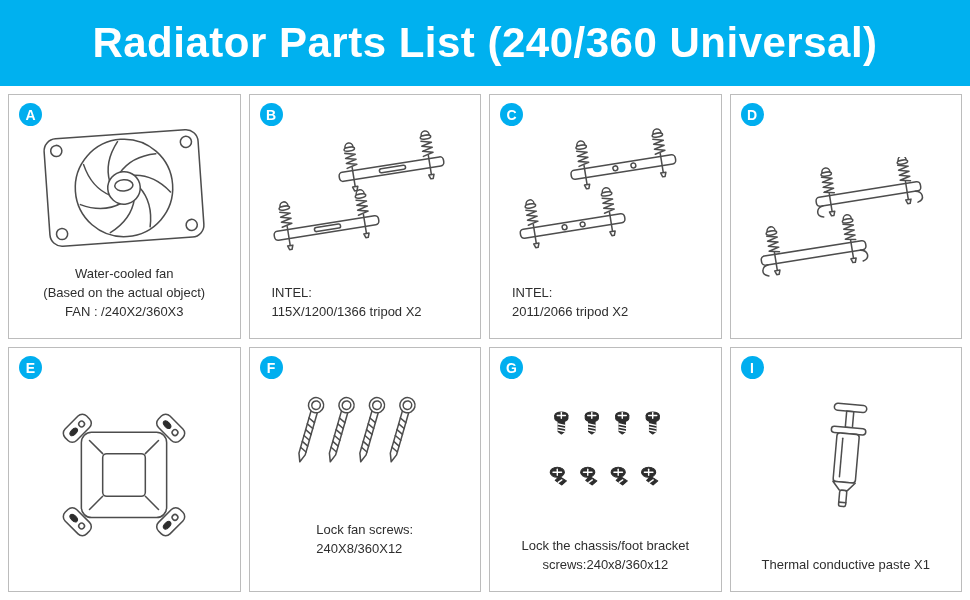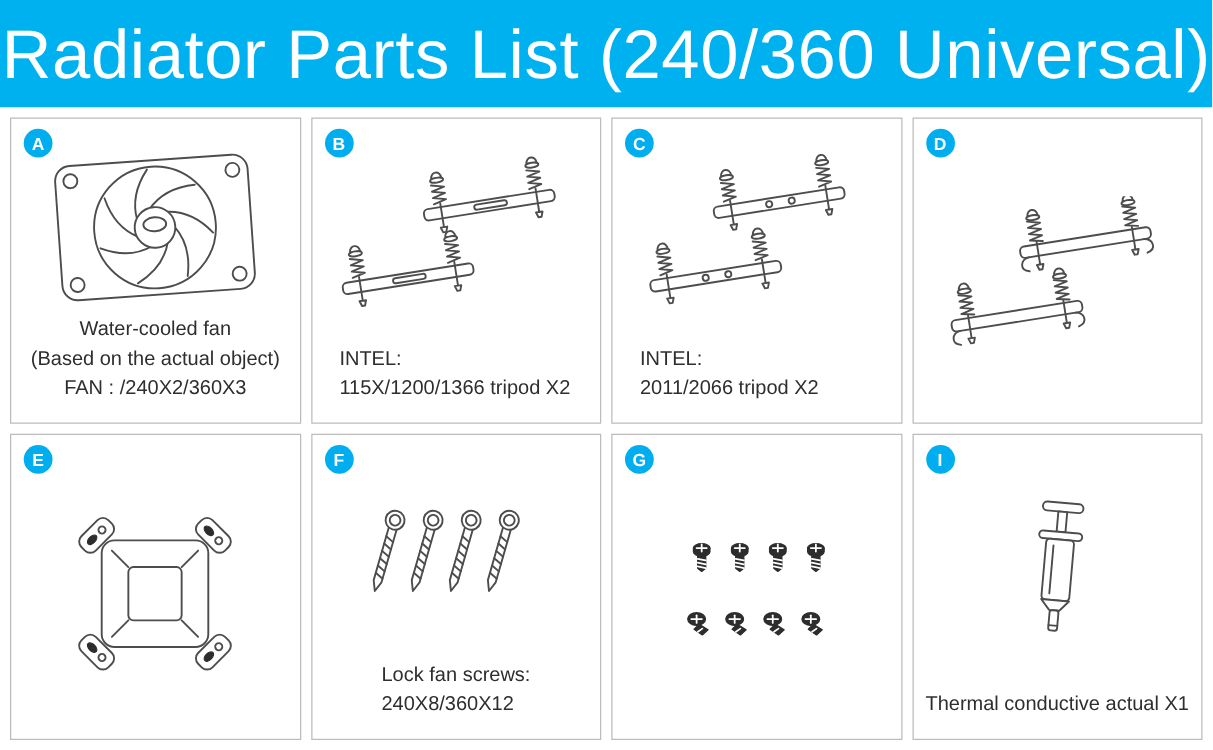--- a/index.html
+++ b/index.html
@@ -2,36 +2,36 @@
 <html style="--header-bg: #00b1ef; --header-text: #ffffff; --badge-bg: #00aeef; --badge-text: #ffffff; --cell-border: #bcbcbc; --line-art: #4d4d4d; --caption-text: #2e2e2e; --page-bg: #ffffff;"><head>
 <meta charset="utf-8">
 <style>
   * { margin:0; padding:0; box-sizing:border-box; }
   html,body { background:#fff; }
   body { font-family:"Liberation Sans", sans-serif; }
   .page { width:970px; height:600px; background:var(--page-bg,#fff); display:flex; flex-direction:column; overflow:hidden; }
 
   .banner { height:86px; flex:0 0 86px; background:var(--header-bg,#00b1ef);
             display:flex; align-items:center; justify-content:center; }
-  .banner h1 { color:var(--header-text,#fff); font-size:55px; font-weight:400; letter-spacing:0.5px; }
+  .banner h1 { color:var(--header-text,#fff); font-size:42px; font-weight:700; letter-spacing:0.5px; }
 
   .grid { flex:1; display:grid; grid-template-columns:repeat(4,1fr); grid-template-rows:1fr 1fr;
           gap:8px; padding:8px; background:#fff; }
   .cell { position:relative; border:1px solid var(--cell-border,#bcbcbc); background:#fff;
           display:flex; flex-direction:column; padding:8px; min-height:0; }
   .badge { position:absolute; top:8px; left:10px; width:23px; height:23px; border-radius:50%;
            background:var(--badge-bg,#00aeef); color:var(--badge-text,#fff); font-weight:700; font-size:14px;
            display:flex; align-items:center; justify-content:center; z-index:2; }
   .art { flex:1; display:flex; align-items:center; justify-content:center; padding-top:14px; min-height:0; }
   .art svg { width:206px; height:134px; }
-  .caption { white-space:pre-line; font-size:16px; color:var(--caption-text,#2e2e2e);
+  .caption { white-space:pre-line; font-size:13px; color:var(--caption-text,#2e2e2e);
              line-height:1.45; padding-bottom:8px; }
   .cap-center { text-align:center; }
   .cap-left   { text-align:left; padding-left:14px;margin-top:12px; }
-  .cap-block  { width:max-content; margin:0 auto; text-align:left; }
+  .cap-block  { width:max-content; margin:16px auto; text-align:left; }
 
   svg .ln { fill:#fff; stroke:var(--line-art,#4d4d4d); stroke-width:1.5; stroke-linecap:round; stroke-linejoin:round; }
   svg .lo { fill:none; stroke:var(--line-art,#4d4d4d); stroke-width:1.5; stroke-linecap:round; stroke-linejoin:round; }
   svg .dk { fill:#2d2d2d; stroke:#2d2d2d; stroke-width:1; stroke-linejoin:round; }
   svg .wt { fill:none; stroke:#fff; stroke-width:1.4; stroke-linecap:round; }
 </style>
 </head>
 <body>
 
 <div class="page">
@@ -229,35 +229,37 @@
           <use href="#sg1" transform="translate(57,24)"></use>
           <use href="#sg1" transform="translate(87,24)"></use>
           <use href="#sg1" transform="translate(117,24)"></use>
           <use href="#sg1" transform="translate(147,24)"></use>
           <use href="#sg2" transform="translate(53,84)"></use>
           <use href="#sg2" transform="translate(83,84)"></use>
           <use href="#sg2" transform="translate(113,84)"></use>
           <use href="#sg2" transform="translate(143,84)"></use>
         </svg>
       </div>
+      <div class="caption cap-center">Lock the chassis/foot bracket
+screws:240x8/360x12</div>
     </div>
 
     <div class="cell">
       <div class="badge">I</div>
       <div class="art">
         <svg viewBox="0 0 200 132">
           <g transform="translate(100,8) rotate(5 0 55)">
             <rect class="ln" x="-16" y="0" width="32" height="7" rx="3.5"></rect>
             <rect class="ln" x="-3.5" y="7" width="7" height="16"></rect>
             <rect class="ln" x="-17" y="23" width="34" height="6" rx="3"></rect>
             <rect class="ln" x="-11" y="29" width="22" height="48" rx="3"></rect>
             <line class="lo" x1="-5" y1="34" x2="-5" y2="72"></line>
             <path class="ln" d="M-11,77 L-4,85 L4,85 L11,77 z"></path>
             <rect class="ln" x="-3.5" y="85" width="7" height="16" rx="2"></rect>
             <line class="lo" x1="-3.5" y1="97" x2="3.5" y2="97"></line>
           </g>
         </svg>
       </div>
-      <div class="caption cap-center">Thermal conductive actual X1</div>
+      <div class="caption cap-center">Thermal conductive paste X1</div>
     </div>
 
   </div>
 </div>
 
 </body></html>

